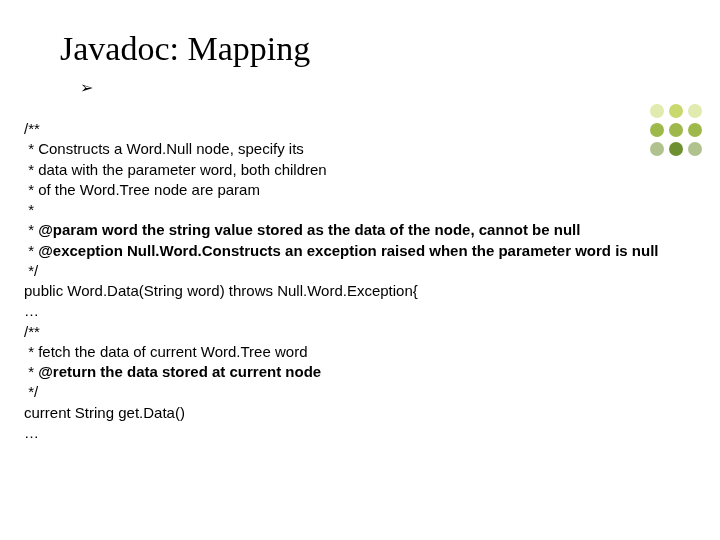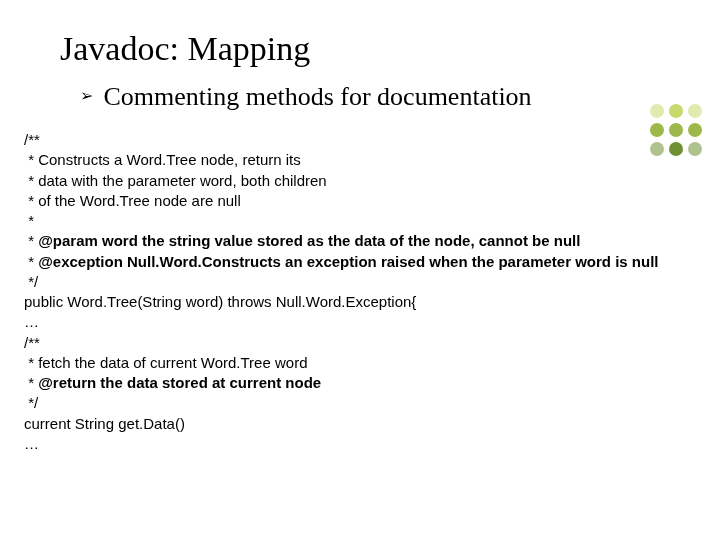--- a/index.html
+++ b/index.html
@@ -92,32 +92,31 @@
       <div class="dot b"></div>
     <div class="dot c fade"></div>
       <div class="dot c"></div>
       <div class="dot c fade"></div>
   </div>
 
   <h1 class="title">Javadoc: Mapping</h1>
 
   <div class="subtitle-row">
     <span class="arrow-bullet">➢</span>
-    <span class="subtitle">Commenting methods for documentation</span>
   </div>
 
   <div class="code-block"><span>/**</span>
-<span> * Constructs a Word.Tree node, return its</span>
+<span> * Constructs a Word.Null node, specify its</span>
 <span> * data with the parameter word, both children</span>
-<span> * of the Word.Tree node are null</span>
+<span> * of the Word.Tree node are param</span>
 <span> *</span>
 <span> * </span><span class="bold">@param</span><span class="bold"> word the string value stored as the data of the node, cannot be null</span>
 <span> * </span><span class="bold">@exception</span><span class="bold"> Null.Word.Constructs an exception raised when the parameter word is null</span>
 <span> */</span>
-<span>public Word.Tree(String word) throws Null.Word.Exception{</span>
+<span>public Word.Data(String word) throws Null.Word.Exception{</span>
 <span>…</span>
 <span>/**</span>
 <span> * fetch the data of current Word.Tree word</span>
 <span> * </span><span class="bold">@return</span><span class="bold"> the data stored at current node</span>
 <span> */</span>
 <span>current String get.Data()</span>
 <span>…</span></div>
 
 </div>
 

